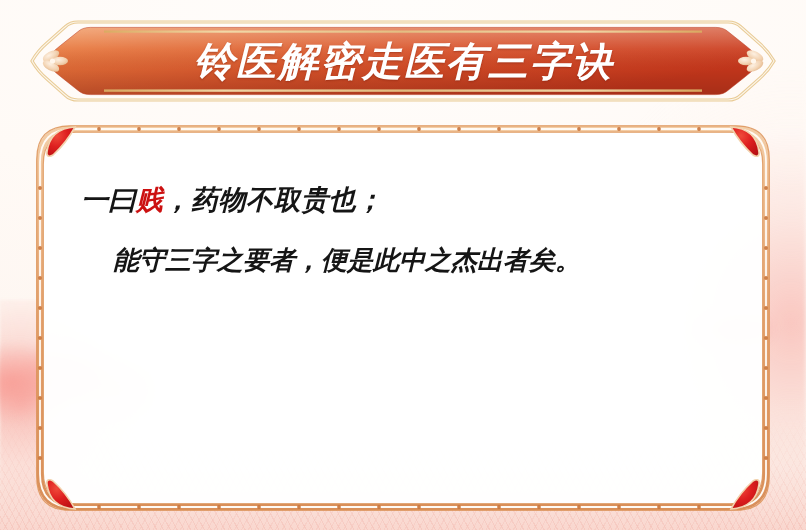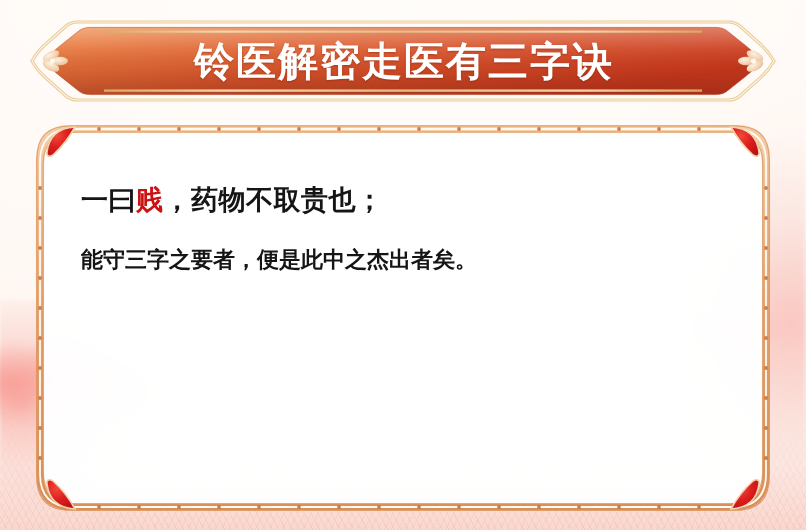--- a/index.html
+++ b/index.html
@@ -96,47 +96,50 @@
     justify-content: center;
     font-family: "DejaVu Sans", "Liberation Sans", sans-serif;
     font-size: 40px;
     font-weight: bold;
     color: #ffffff;
     letter-spacing: 2px;
     text-shadow: 0 1px 2px rgba(120,28,10,0.45);
     white-space: nowrap;
     padding-left: 2px;
     box-sizing: border-box;
+    font-style: italic;
   }
 
   
   #card {
     position: absolute;
     left: 33px; top: 122px;
     width: 740px; height: 392px;
   }
   #card svg { display: block; }
 
   .card-text {
     position: absolute;
     left: 48px; top: 48px;
     width: 650px;
+    font-style: italic;
   }
   .line {
     font-family: "DejaVu Sans", "Liberation Sans", sans-serif;
     font-size: 27px;
     font-weight: bold;
     color: #151515;
     line-height: 60px;
     white-space: nowrap;
     letter-spacing: 0.5px;
   }
   .line.last {
-    font-size: 22px;
+    font-size: 26px;
     letter-spacing: 0px;
+    margin-left: 32px;
   }
   .hl {
     color: #cc1111;
   }
 </style>
 </head>
 <body>
 
 <div id="stage">
 

